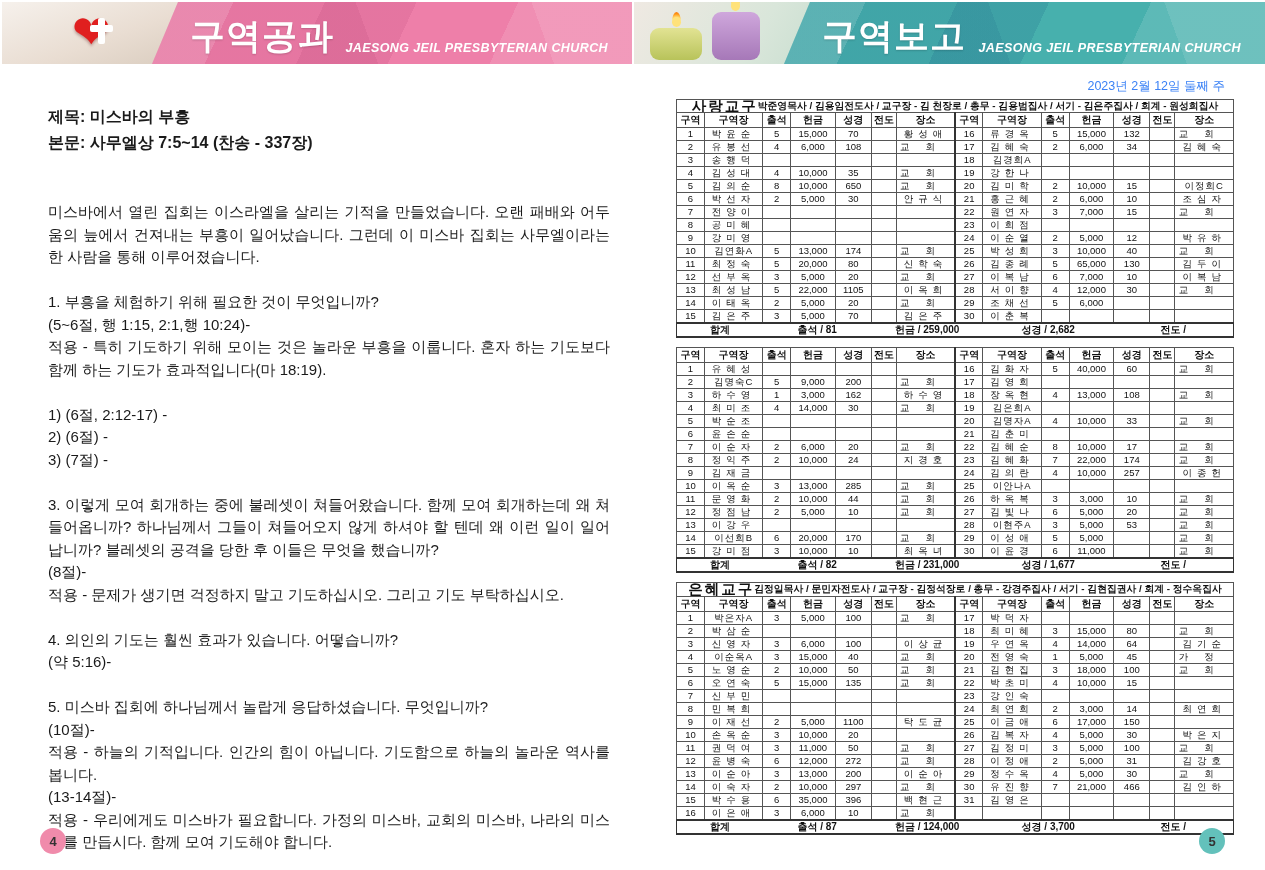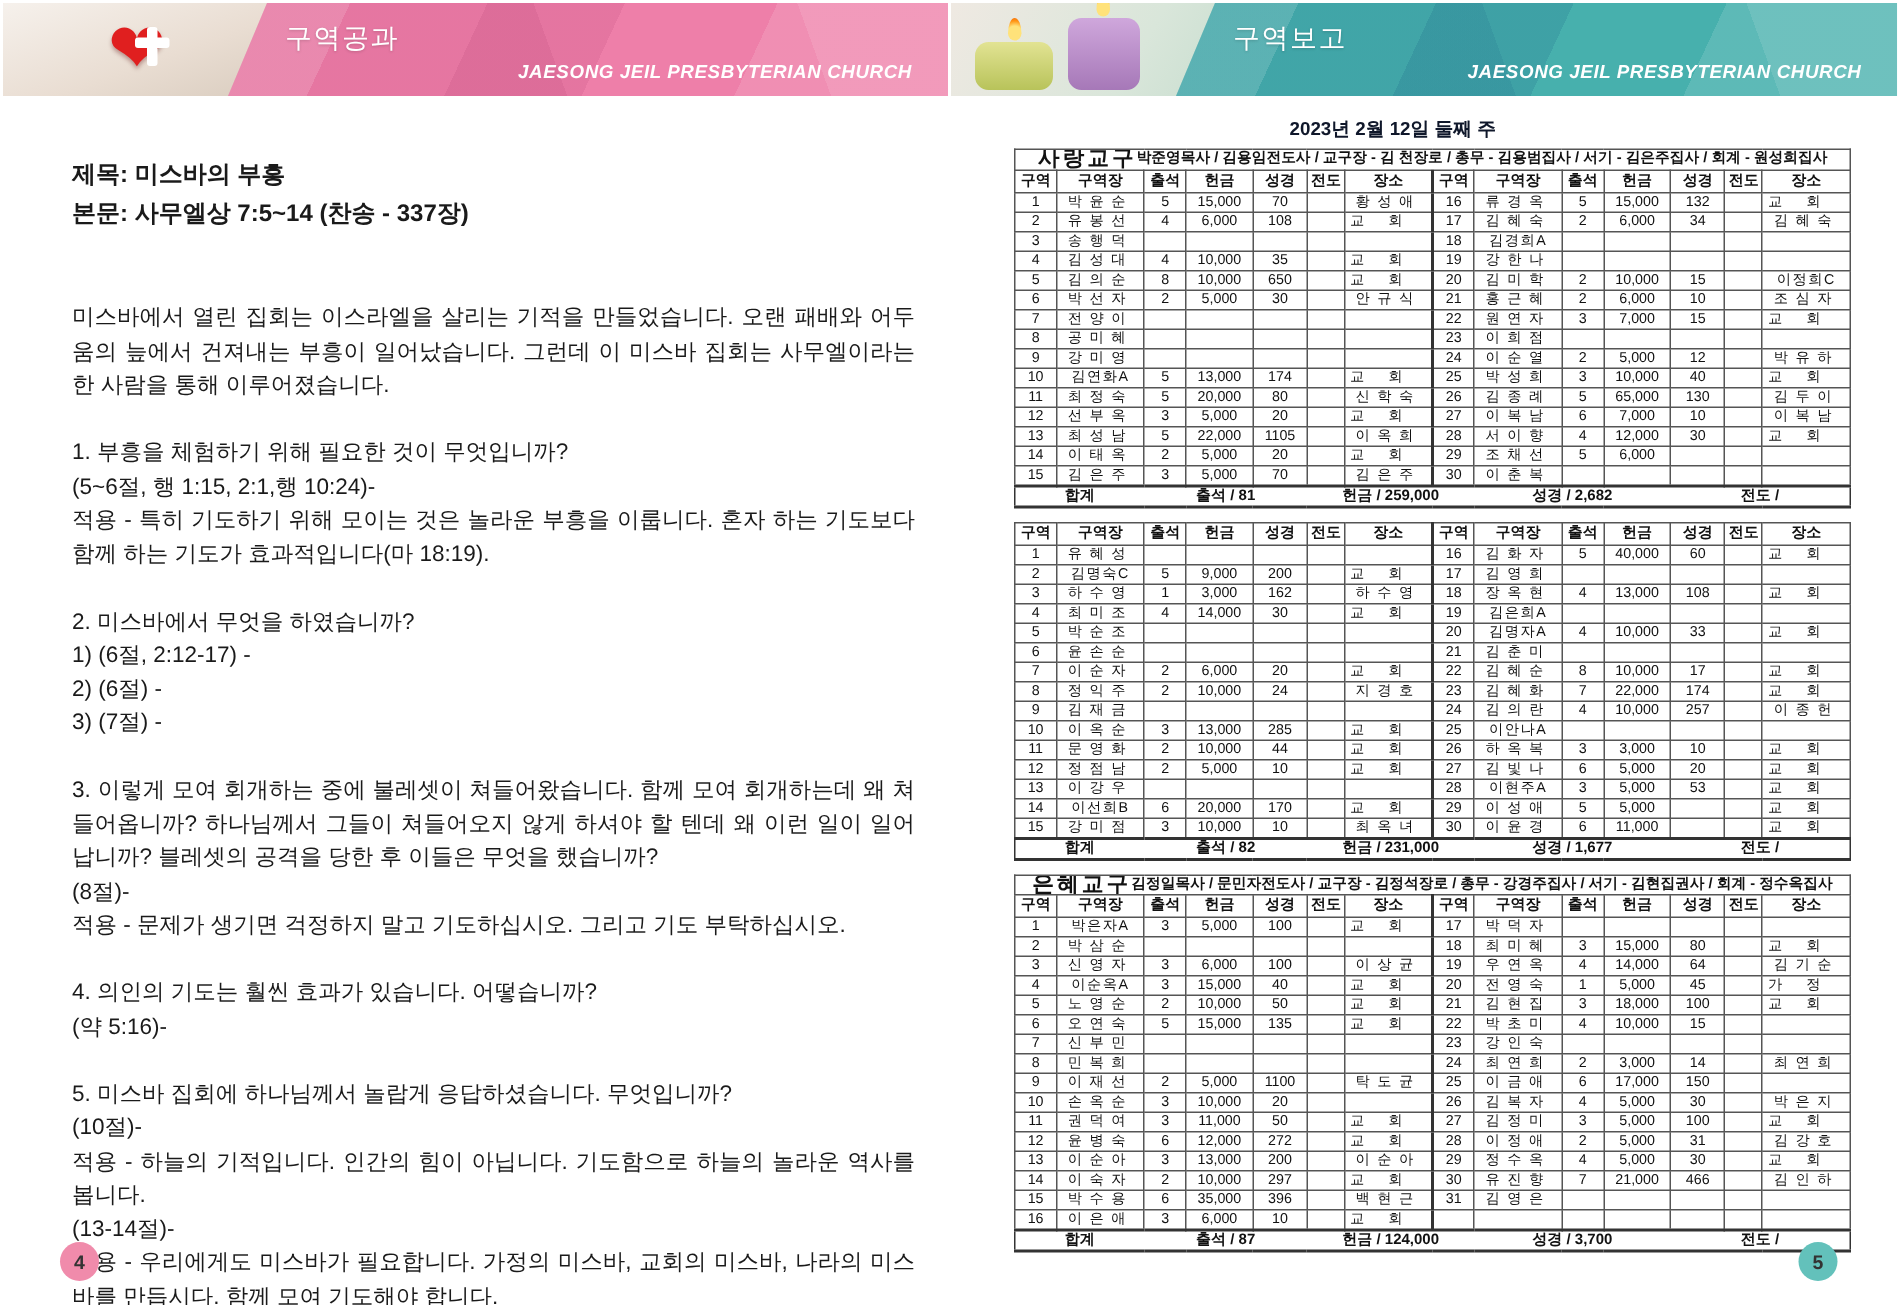--- a/index.html
+++ b/index.html
@@ -29,37 +29,37 @@
   .header-banner { position:absolute; left:152px; right:0; top:0; height:100%;
                    clip-path:polygon(26px 0,100% 0,100% 100%,0 100%); }
   .banner-pink { background:
       linear-gradient(115deg, rgba(255,255,255,.14) 0 16%, rgba(255,255,255,0) 16% 34%, rgba(120,0,60,.08) 34% 52%, rgba(255,255,255,0) 52% 72%, rgba(255,255,255,.12) 72% 100%),
       linear-gradient(250deg, rgba(255,255,255,.10) 0 20%, rgba(255,255,255,0) 20% 55%, rgba(120,0,60,.07) 55% 100%),
       #ee7fa9; }
   .banner-teal { background:
       linear-gradient(115deg, rgba(255,255,255,.14) 0 16%, rgba(255,255,255,0) 16% 34%, rgba(10,70,120,.14) 34% 52%, rgba(255,255,255,0) 52% 72%, rgba(255,255,255,.12) 72% 100%),
       linear-gradient(250deg, rgba(255,255,255,.10) 0 20%, rgba(255,255,255,0) 20% 55%, rgba(10,70,120,.10) 55% 100%),
       #47b0ad; }
-  .banner-title { position:absolute; left:38px; top:11px; font-size:18px; font-weight:400; color:#fff;
+  .banner-title { position:absolute; left:38px; top:11px; font-size:35px; font-weight:700; color:#fff;
                   letter-spacing:1px; text-shadow:0 1px 2px rgba(0,0,0,.18); }
   .banner-church { position:absolute; right:24px; bottom:9px; font-size:12.5px; font-style:italic;
                    font-weight:600; color:#fff; letter-spacing:.4px; }
 
   
   .lesson-body { padding:40px 22px 0 48px; font-size:15px; line-height:22.5px; color:#1a1a1a; text-align:justify; }
   .para { min-height:22.5px; }
   .para.bold { font-weight:700; font-size:16px; line-height:26px; }
   .para.gap  { height:21px; }
   .page-num { position:absolute; bottom:16px; width:26px; height:26px; border-radius:50%;
               font-size:13px; font-weight:700; color:#333; display:flex; align-items:center; justify-content:center; }
   .page-num.pink { left:40px;  background:#f08bab; }
   .page-num.teal { right:40px; background:#63c1bb; }
 
   
-  .report-date { margin:14px 40px 4px 0; text-align:center; font-size:12.5px; font-weight:700; color:#0f172a; }
+  .report-date { margin:14px 40px 4px 0; text-align:right; font-size:12.5px; font-weight:400; color:#3b82f6; }
   .report-tables { margin:2px 31px 0 44px; }
   table.rpt { width:100%; border-collapse:collapse; table-layout:fixed; margin-bottom:9px;
               border:1.5px solid #333; font-size:9.5px; color:#111; }
   table.rpt td { border:1px solid #555; text-align:center; height:12px; line-height:12px;
                  padding:0 1px; overflow:hidden; white-space:nowrap; }
   td.ttl { text-align:left; height:21px; line-height:21px; border-bottom:1px solid #333; padding-left:26px; }
   .dname { font-size:14.5px; font-weight:700; letter-spacing:2px; vertical-align:middle; }
   .staff { font-size:9.8px; font-weight:700; vertical-align:middle; }
   tr.hdr td { font-weight:700; font-size:10px; height:14px; line-height:14px; }
   table.rpt td:nth-child(8) { border-left:2px solid #333; }
@@ -95,21 +95,20 @@
         <p class="para bold">제목: 미스바의 부흥</p>
         <p class="para bold">본문: 사무엘상 7:5~14 (찬송 - 337장)</p>
         <p class="para gap">&nbsp;</p>
         <p class="para gap">&nbsp;</p>
         <p class="para normal"> 미스바에서 열린 집회는 이스라엘을 살리는 기적을 만들었습니다. 오랜 패배와 어두움의 늪에서 건져내는 부흥이 일어났습니다. 그런데 이 미스바 집회는 사무엘이라는 한 사람을 통해 이루어졌습니다.</p>
         <p class="para gap">&nbsp;</p>
         <p class="para normal">1. 부흥을 체험하기 위해 필요한 것이 무엇입니까?</p>
         <p class="para normal">(5~6절, 행 1:15, 2:1,행 10:24)-</p>
         <p class="para normal">적용 - 특히 기도하기 위해 모이는 것은 놀라운 부흥을 이룹니다. 혼자 하는 기도보다 함께 하는 기도가 효과적입니다(마 18:19).</p>
         <p class="para gap">&nbsp;</p>
-        <p class="para normal">2. 미스바에서 무엇을 하였습니까?</p>
         <p class="para normal">1) (6절, 2:12-17) -</p>
         <p class="para normal">2) (6절) -</p>
         <p class="para normal">3) (7절) -</p>
         <p class="para gap">&nbsp;</p>
         <p class="para normal">3. 이렇게 모여 회개하는 중에 불레셋이 쳐들어왔습니다. 함께 모여 회개하는데 왜 쳐들어옵니까? 하나님께서 그들이 쳐들어오지 않게 하셔야 할 텐데 왜 이런 일이 일어납니까? 블레셋의 공격을 당한 후 이들은 무엇을 했습니까?</p>
         <p class="para normal">(8절)-</p>
         <p class="para normal">적용 - 문제가 생기면 걱정하지 말고 기도하십시오. 그리고 기도 부탁하십시오.</p>
         <p class="para gap">&nbsp;</p>
         <p class="para normal">4. 의인의 기도는 훨씬 효과가 있습니다. 어떻습니까?</p>
         <p class="para normal">(약 5:16)-</p>

